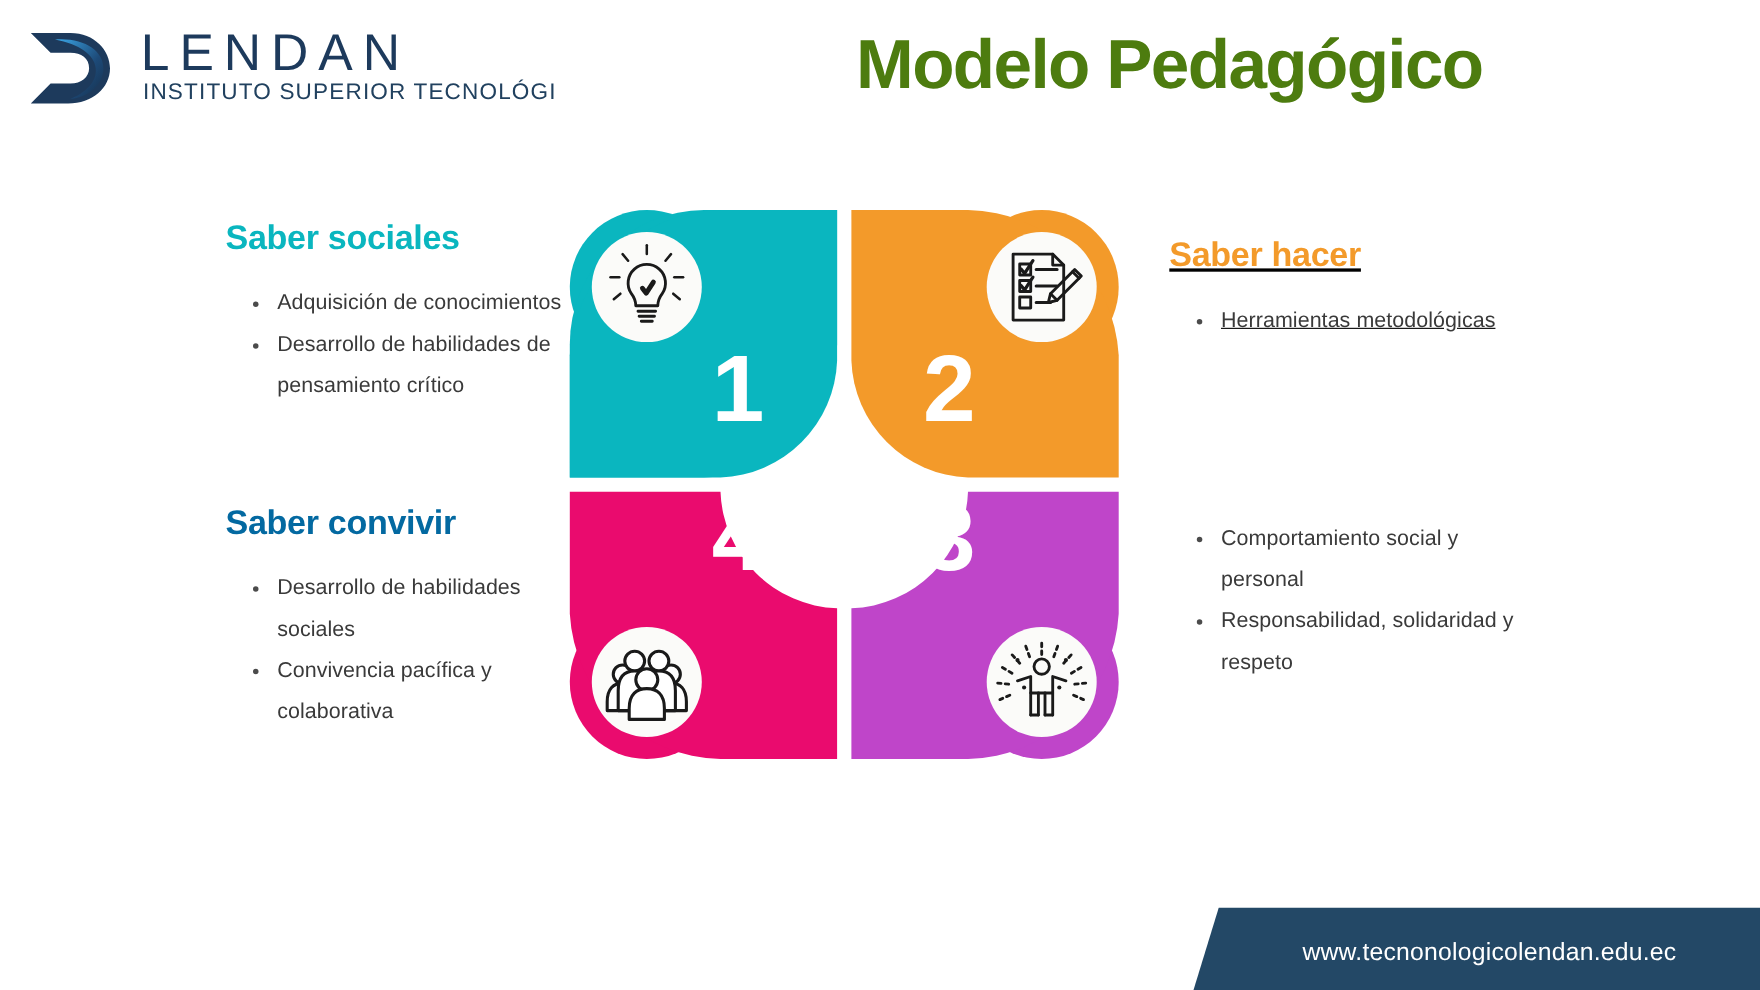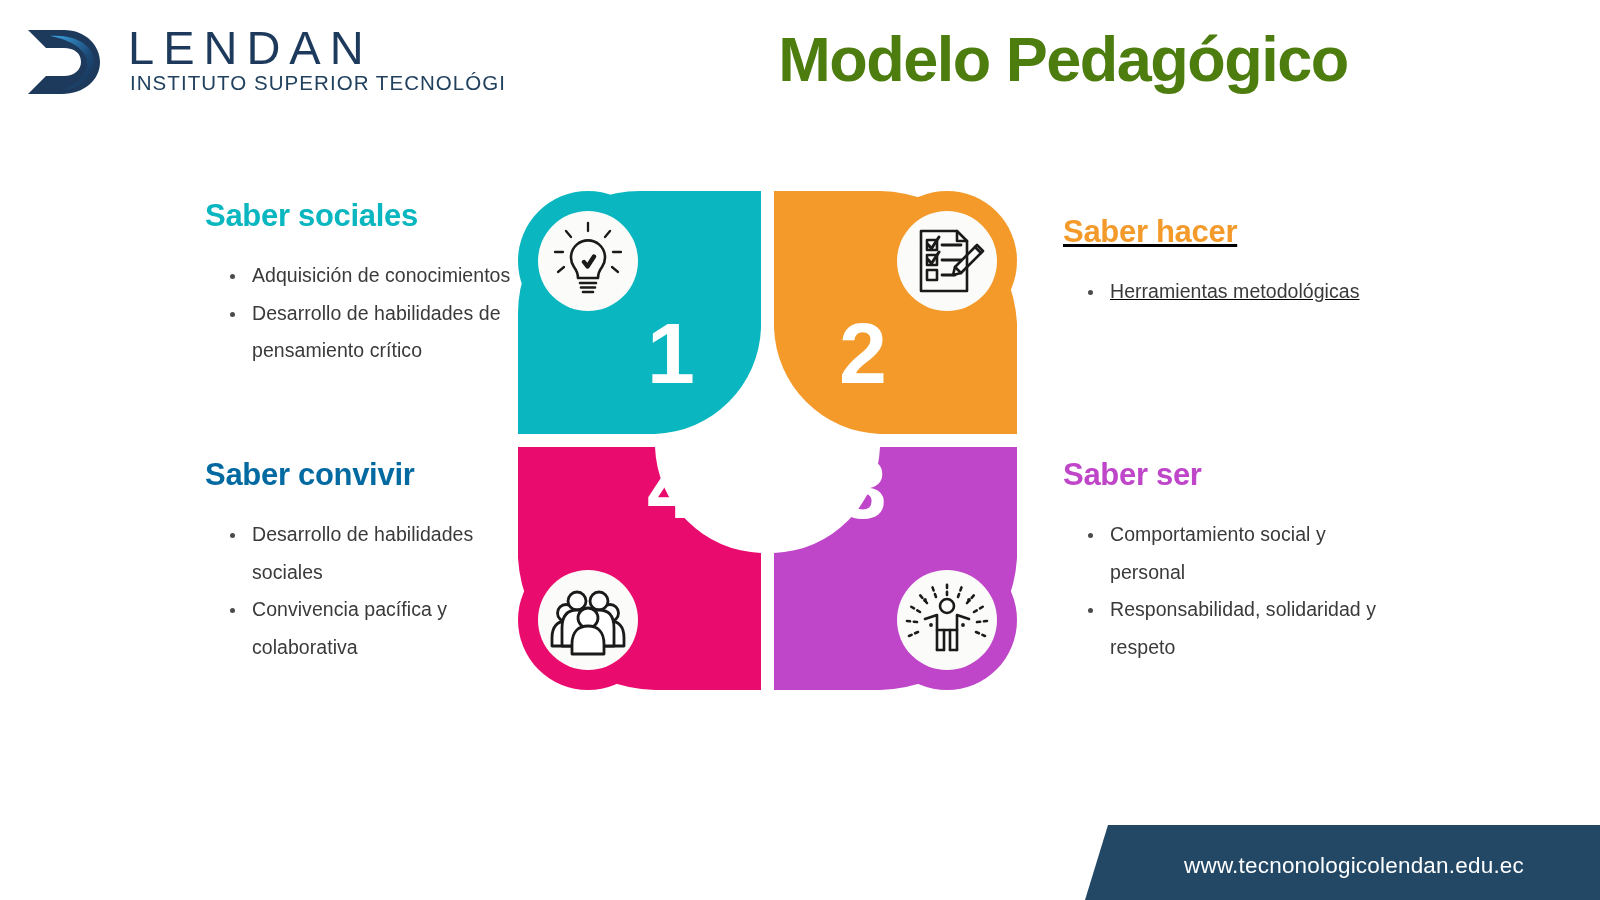--- a/index.html
+++ b/index.html
@@ -124,21 +124,20 @@
 
   <div class="block left" id="block-convivir">
     <div class="block-title" style="color:#0369a1">Saber convivir</div>
     <ul class="bullets">
       <li><span class="dot"></span><span>Desarrollo de habilidades sociales</span></li>
       <li><span class="dot"></span><span>Convivencia pacífica y colaborativa</span></li>
     </ul>
   </div>
 
   <div class="block right" id="block-ser">
-    <div class="block-title" style="color:#bf45c9">Saber ser</div>
     <ul class="bullets">
       <li><span class="dot"></span><span>Comportamiento social y personal</span></li>
       <li><span class="dot"></span><span>Responsabilidad, solidaridad y respeto</span></li>
     </ul>
   </div>
 
   <div id="petal-diagram">
     <svg width="525" height="525" viewBox="0 0 525 525" xmlns="http://www.w3.org/2000/svg">
 
       <g>

